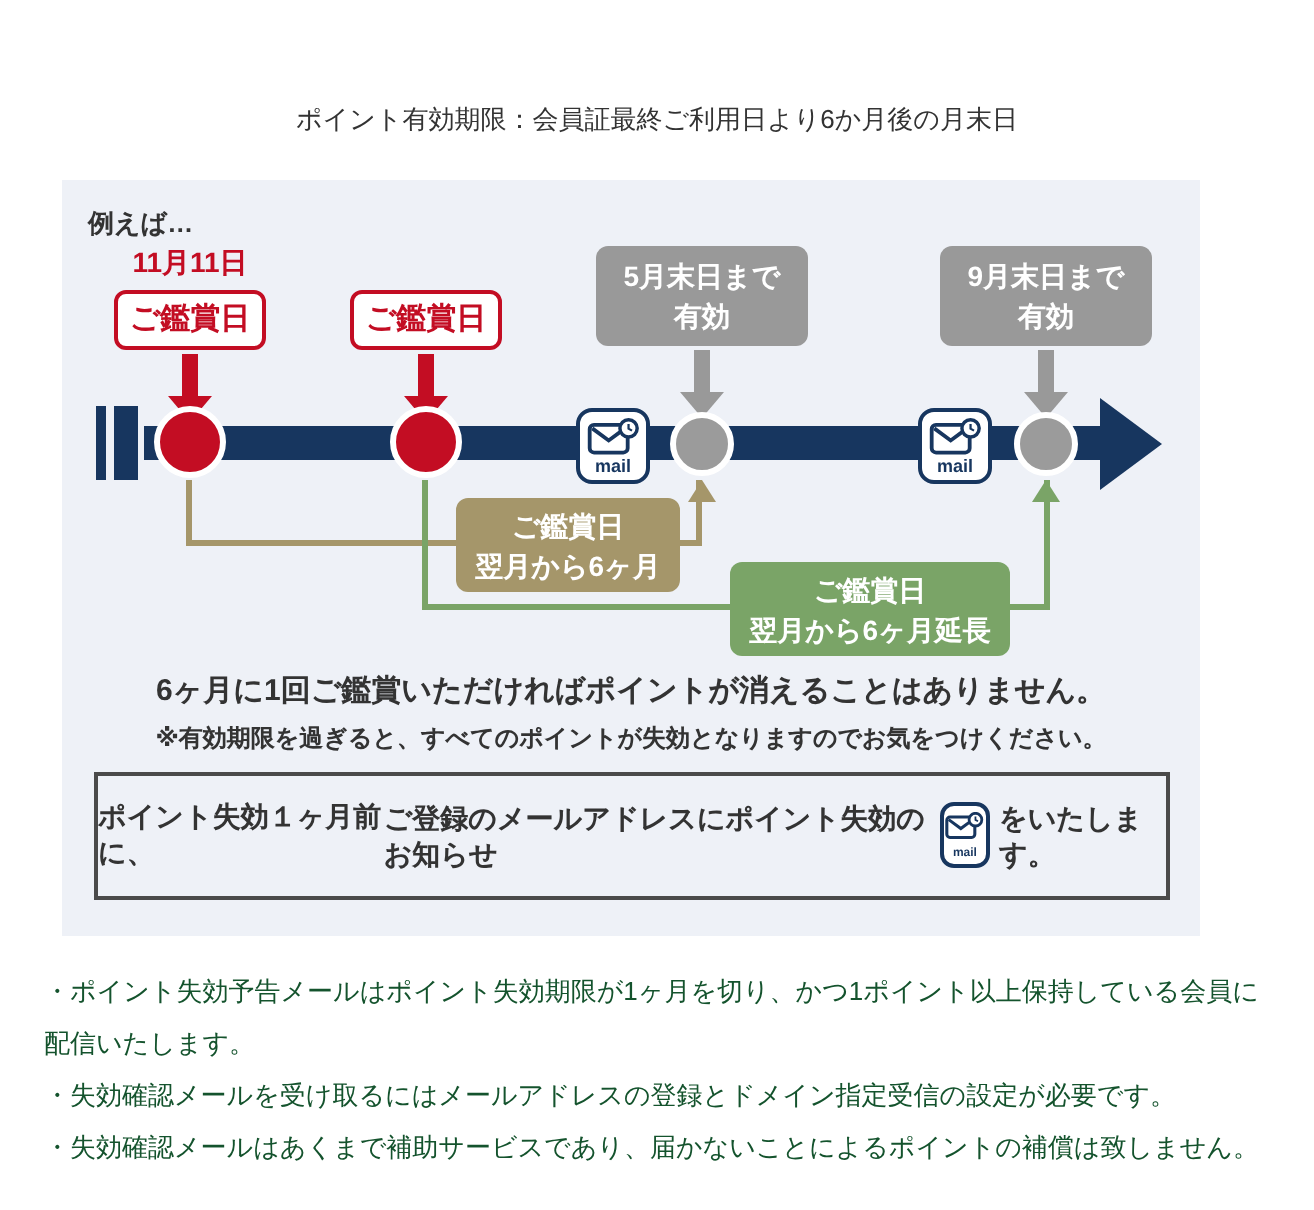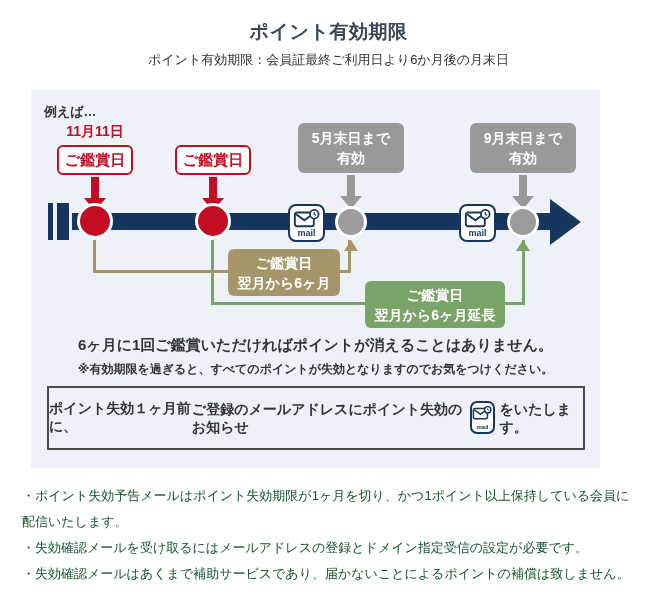--- a/index.html
+++ b/index.html
@@ -81,21 +81,20 @@
 
   
   .footnotes{position:absolute;left:22px;top:483px;width:614px;font-size:13px;color:#14532d;}
   .footnotes p{margin:0;line-height:26px;}
 </style>
 </head>
 <body>
 
 <div id="stage">
 
-  <div class="page-title">ポイント有効期限</div>
   <div class="page-subtitle">ポイント有効期限：会員証最終ご利用日より6か月後の月末日</div>
 
   <div class="panel">
 
     <div class="abs example-label">例えば…</div>
 
     <div class="abs event-date" style="left:14px;">11月11日</div>
     <div class="abs view-box" style="left:26px;">ご鑑賞日</div>
     <div class="abs arrow-shaft red-shaft" style="left:60px;"></div>
     <div class="abs red-head" style="left:53px;"></div>

